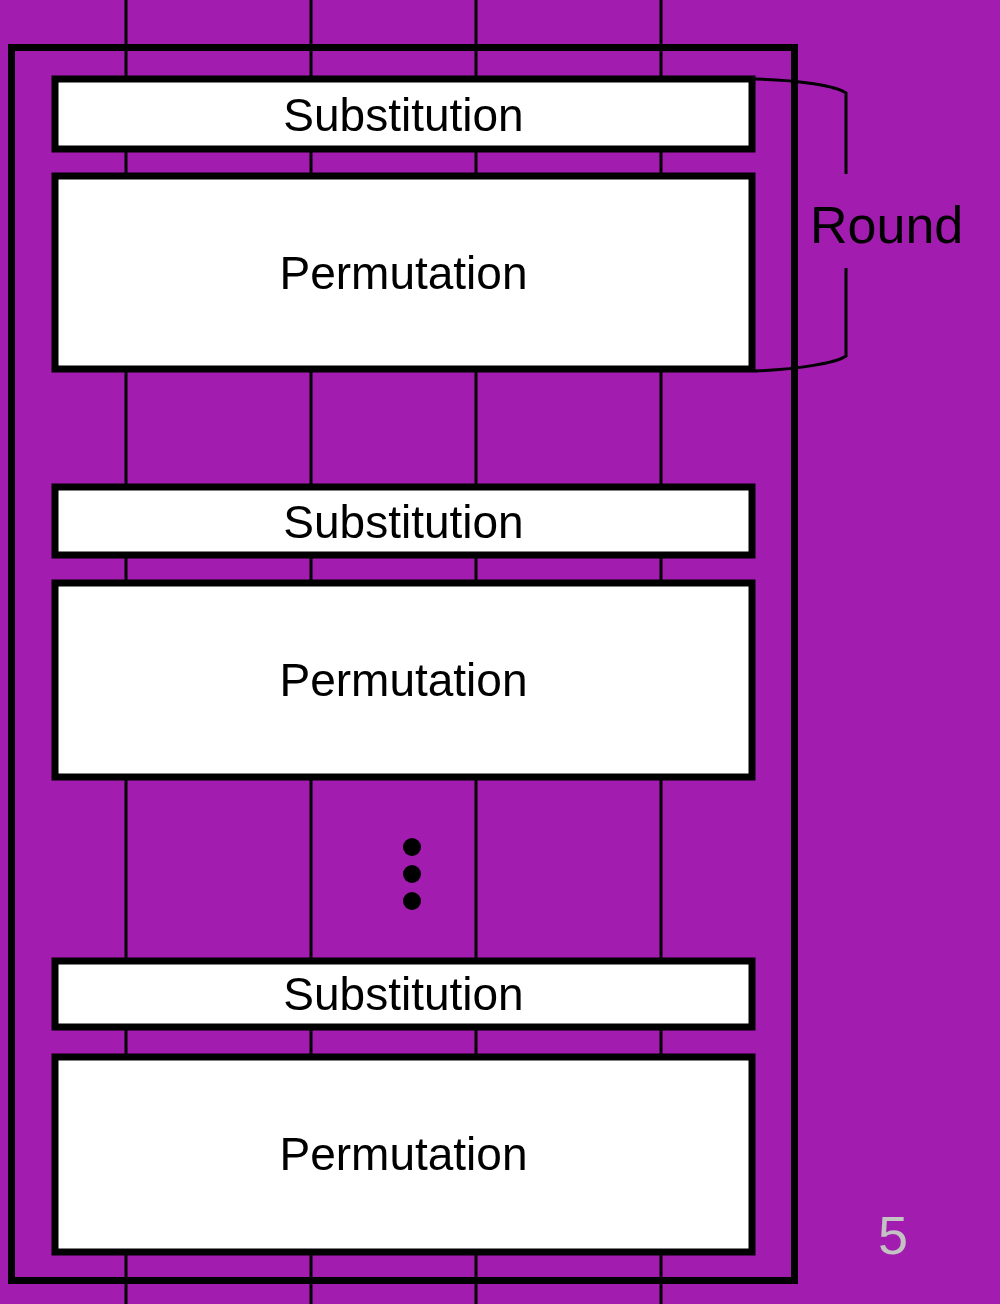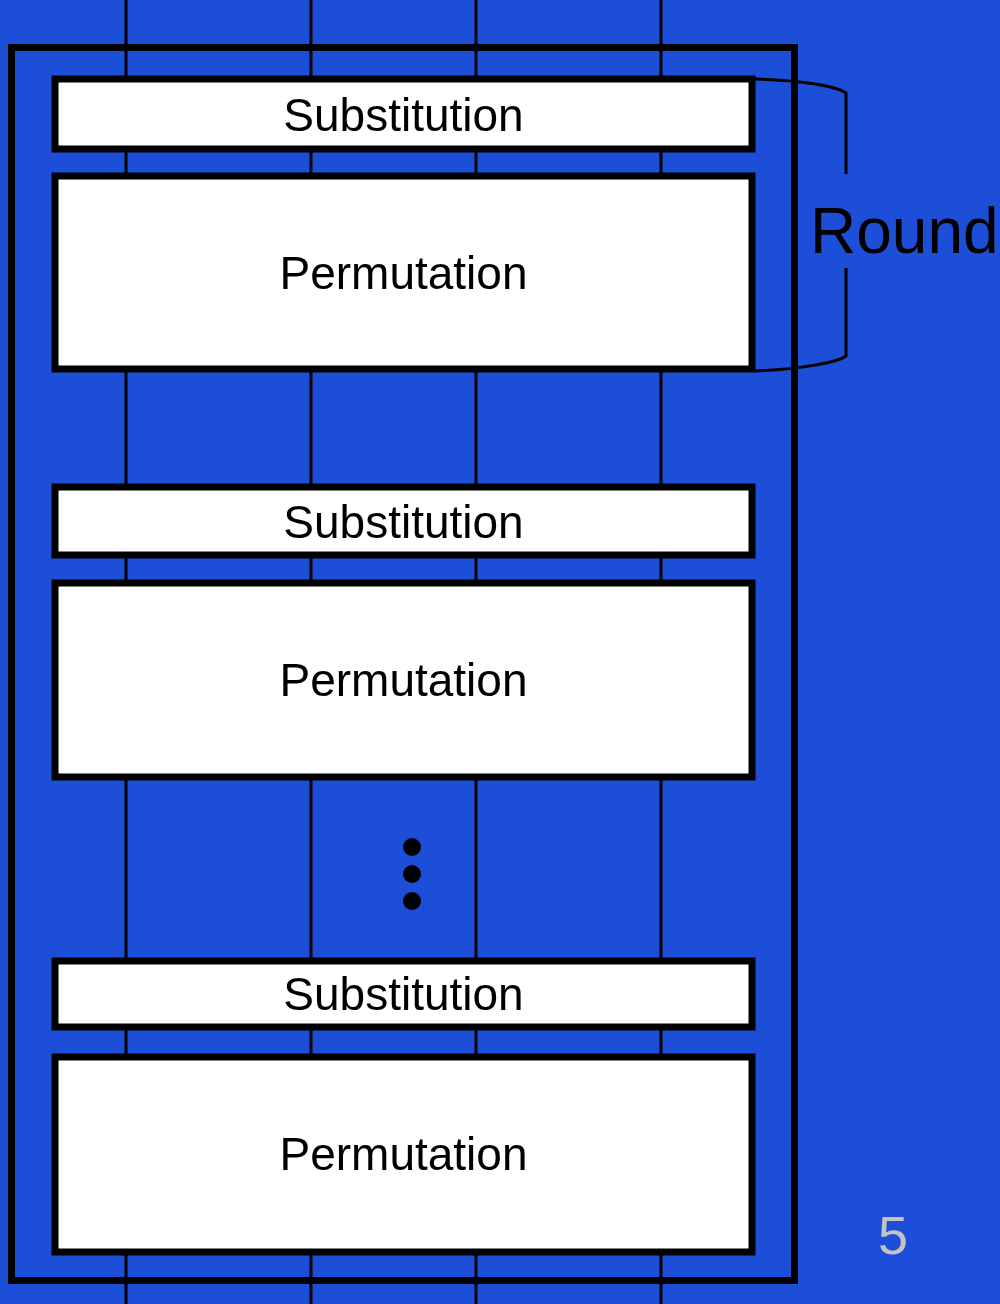--- a/index.html
+++ b/index.html
@@ -7,21 +7,21 @@
     padding: 0;
     background: #ffffff;
   }
   body {
     font-family: "Liberation Sans", sans-serif;
   }
   #stage {
     position: relative;
     width: 1000px;
     height: 1304px;
-    background: #1d4ed8;
+    background: #a21caf;
     overflow: hidden;
   }
   #diagram-svg {
     position: absolute;
     left: 0;
     top: 0;
     width: 1000px;
     height: 1304px;
   }
   .box-label {
@@ -31,21 +31,21 @@
     font-family: "Liberation Sans", sans-serif;
     font-size: 46px;
     line-height: 1;
     white-space: nowrap;
     letter-spacing: 0px;
   }
   .round-label {
     position: absolute;
     color: #000000;
     font-family: "Liberation Sans", sans-serif;
-    font-size: 64px;
+    font-size: 52px;
     line-height: 1;
     white-space: nowrap;
   }
   .page-number {
     position: absolute;
     color: #c3c3c3;
     font-family: "Liberation Sans", sans-serif;
     font-size: 54px;
     line-height: 1;
     white-space: nowrap;

